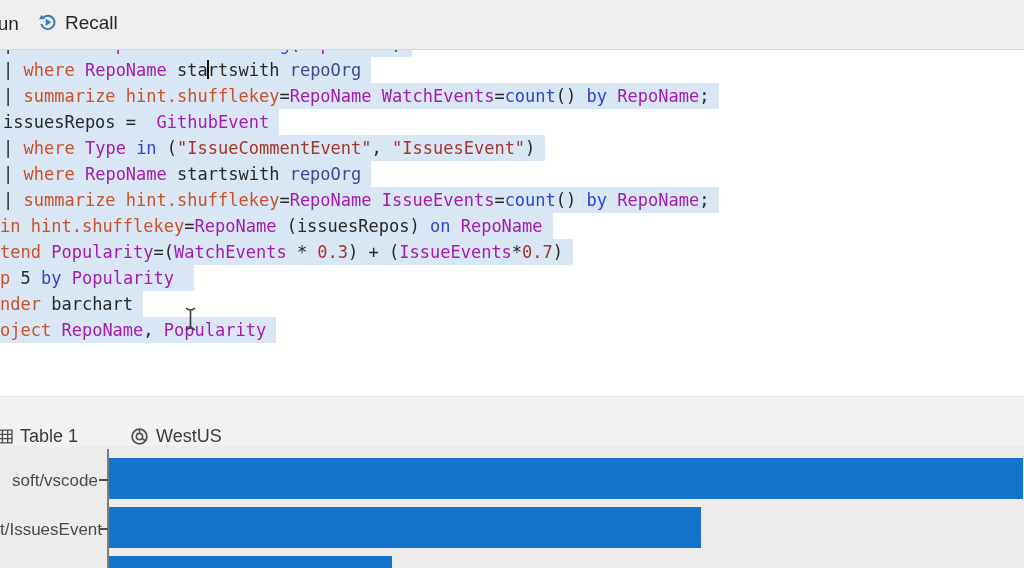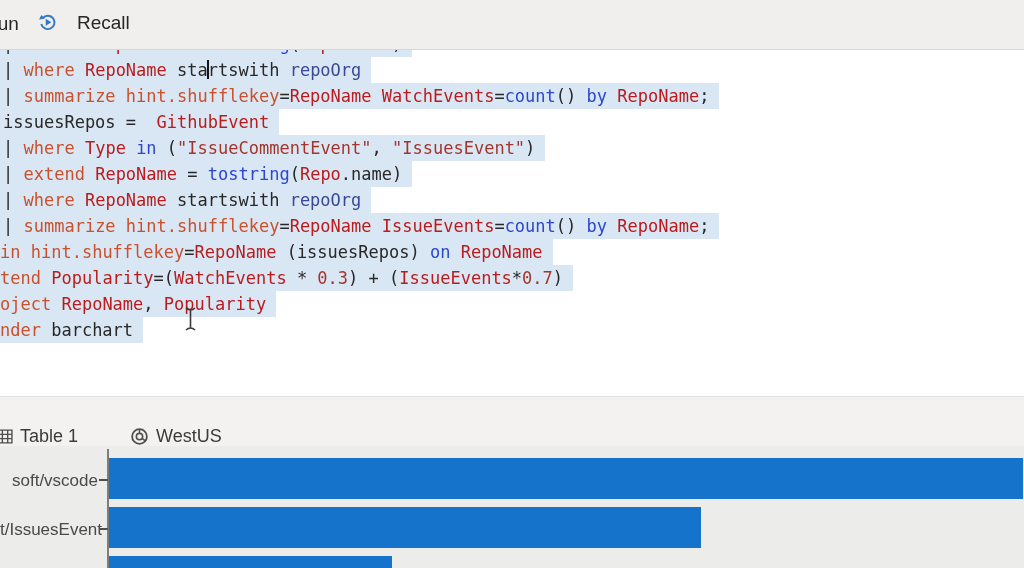--- a/index.html
+++ b/index.html
@@ -3,38 +3,38 @@
 <meta charset="utf-8">
 <style>
   html,body{margin:0;padding:0;}
   body{width:1024px;height:568px;overflow:hidden;position:relative;
        font-family:"Liberation Sans",sans-serif;background:#ffffff;}
 
   
   .toolbar{position:absolute;top:0;left:0;width:1024px;height:49px;
            background:#f0efee;border-bottom:1px solid #d8d7d5;}
   .run-btn{position:absolute;left:-16px;top:13px;font-size:19px;color:#262626;}
-  .recall-btn{position:absolute;left:36px;top:11px;display:flex;align-items:center;gap:18px;
+  .recall-btn{position:absolute;left:36px;top:11px;display:flex;align-items:center;gap:6px;
               font-size:19px;color:#262626;}
   .scope-chip{position:absolute;left:132px;top:8px;height:34px;display:flex;align-items:center;
               background:#cfe2f4;padding:0 13px;font-size:19px;color:#4a4a4a;}
   .scope-chip b{font-weight:700;color:#383838;margin-right:7px;}
 
   
   .editor{position:absolute;top:50px;left:0;width:1024px;height:346px;background:#ffffff;
           font-family:"DejaVu Sans Mono","Liberation Mono",monospace;font-size:17px;
           color:#282828;cursor:text;}
   .sliver{height:7px;overflow:hidden;position:relative;}
   .sliver-inner{margin-top:-19px;}
   .code-line{height:26px;line-height:26px;white-space:pre;}
   .hl{display:inline-block;background:#d9e6f4;white-space:pre;height:26px;line-height:26px;
       padding:0 10px 0 3px;}
   .code-line.cut .hl{padding-left:0;}
   .tk-kw{color:#c9512c;}
-  .tk-col{color:#b91c1c;}
+  .tk-col{color:#a21caf;}
   .tk-op{color:#2b46cf;}
   .tk-str{color:#a3362c;}
   .tk-plain{color:#282828;}
   .tk-var{color:#3b4896;}
   .caret{display:inline-block;width:2px;height:19px;background:#141414;
          vertical-align:-3px;margin:0 -1px;}
   .ibeam{position:absolute;left:184px;top:256px;}
 
   
   .tabbar{position:absolute;top:396px;left:0;width:1024px;height:50px;background:#f3f2f1;
@@ -74,27 +74,27 @@
 
 <div class="editor">
   <div class="sliver">
     <div class="sliver-inner code-line" id="sliver-line"><span class="hl"><span class="tk-plain">| </span><span class="tk-kw">extend</span><span class="tk-plain"> </span><span class="tk-col">RepoName</span><span class="tk-plain"> = </span><span class="tk-op">tostring</span><span class="tk-plain">(</span><span class="tk-col">Repo</span><span class="tk-plain">.name)</span></span></div>
   </div>
   <div id="code-lines">
       <div class="code-line"><span class="hl"><span class="tk-plain">| </span><span class="tk-kw">where</span><span class="tk-plain"> </span><span class="tk-col">RepoName</span><span class="tk-plain"> sta</span><span class="caret"></span><span class="tk-plain">rtswith </span><span class="tk-var">repoOrg</span></span></div>
       <div class="code-line"><span class="hl"><span class="tk-plain">| </span><span class="tk-kw">summarize</span><span class="tk-plain"> </span><span class="tk-kw">hint.shufflekey</span><span class="tk-plain">=</span><span class="tk-col">RepoName</span><span class="tk-plain"> </span><span class="tk-col">WatchEvents</span><span class="tk-plain">=</span><span class="tk-op">count</span><span class="tk-plain">() </span><span class="tk-op">by</span><span class="tk-plain"> </span><span class="tk-col">RepoName</span><span class="tk-plain">;</span></span></div>
       <div class="code-line"><span class="hl"><span class="tk-plain">issuesRepos =  </span><span class="tk-col">GithubEvent</span></span></div>
       <div class="code-line"><span class="hl"><span class="tk-plain">| </span><span class="tk-kw">where</span><span class="tk-plain"> </span><span class="tk-col">Type</span><span class="tk-plain"> </span><span class="tk-op">in</span><span class="tk-plain"> (</span><span class="tk-str">"IssueCommentEvent"</span><span class="tk-plain">, </span><span class="tk-str">"IssuesEvent"</span><span class="tk-plain">)</span></span></div>
-      <div class="code-line"><span class="hl"><span class="tk-plain">| </span><span class="tk-kw">extend</span><span class="tk-plain"> </span><span class="tk-col">RepoName</span><span class="tk-plain"> = </span><span class="tk-op">tostring</span><span class="tk-plain">(</span><span class="tk-col">Repo</span><span class="tk-plain">.name)</span></span></div>
       <div class="code-line"><span class="hl"><span class="tk-plain">| </span><span class="tk-kw">where</span><span class="tk-plain"> </span><span class="tk-col">RepoName</span><span class="tk-plain"> startswith </span><span class="tk-var">repoOrg</span></span></div>
       <div class="code-line"><span class="hl"><span class="tk-plain">| </span><span class="tk-kw">summarize</span><span class="tk-plain"> </span><span class="tk-kw">hint.shufflekey</span><span class="tk-plain">=</span><span class="tk-col">RepoName</span><span class="tk-plain"> </span><span class="tk-col">IssueEvents</span><span class="tk-plain">=</span><span class="tk-op">count</span><span class="tk-plain">() </span><span class="tk-op">by</span><span class="tk-plain"> </span><span class="tk-col">RepoName</span><span class="tk-plain">;</span></span></div>
       <div class="code-line cut"><span class="hl"><span class="tk-kw">in</span><span class="tk-plain"> </span><span class="tk-kw">hint.shufflekey</span><span class="tk-plain">=</span><span class="tk-col">RepoName</span><span class="tk-plain"> (issuesRepos) </span><span class="tk-op">on</span><span class="tk-plain"> </span><span class="tk-col">RepoName</span></span></div>
       <div class="code-line cut"><span class="hl"><span class="tk-kw">tend</span><span class="tk-plain"> </span><span class="tk-col">Popularity</span><span class="tk-plain">=(</span><span class="tk-col">WatchEvents</span><span class="tk-plain"> * </span><span class="tk-str">0.3</span><span class="tk-plain">) + (</span><span class="tk-col">IssueEvents</span><span class="tk-plain">*</span><span class="tk-str">0.7</span><span class="tk-plain">)</span></span></div>
+      <div class="code-line cut"><span class="hl"><span class="tk-kw">p</span><span class="tk-plain"> 5 </span><span class="tk-op">by</span><span class="tk-plain"> </span><span class="tk-col">Popularity</span><span class="tk-plain"> </span></span></div>
+      <div class="code-line cut"><span class="hl"><span class="tk-kw">nder</span><span class="tk-plain"> barchart</span></span></div>
       <div class="code-line cut"><span class="hl"><span class="tk-kw">oject</span><span class="tk-plain"> </span><span class="tk-col">RepoName</span><span class="tk-plain">, </span><span class="tk-col">Popularity</span></span></div>
-      <div class="code-line cut"><span class="hl"><span class="tk-kw">nder</span><span class="tk-plain"> barchart</span></span></div>
     </div>
   <span class="ibeam">
     <svg width="13" height="26" viewBox="0 0 13 26">
       <path d="M2 2 Q6.5 6 11 2 M6.5 3.5 V22.5 M2 24 Q6.5 20 11 24" fill="none" stroke="#3a3a3a" stroke-width="1.6"></path>
     </svg>
   </span>
 </div>
 
 <div class="tabbar">
   <div class="tab tab-table">

